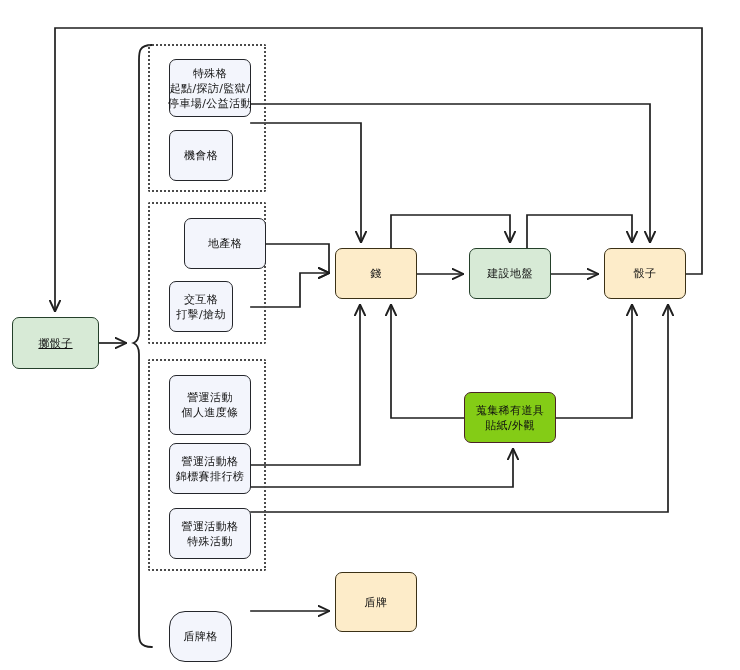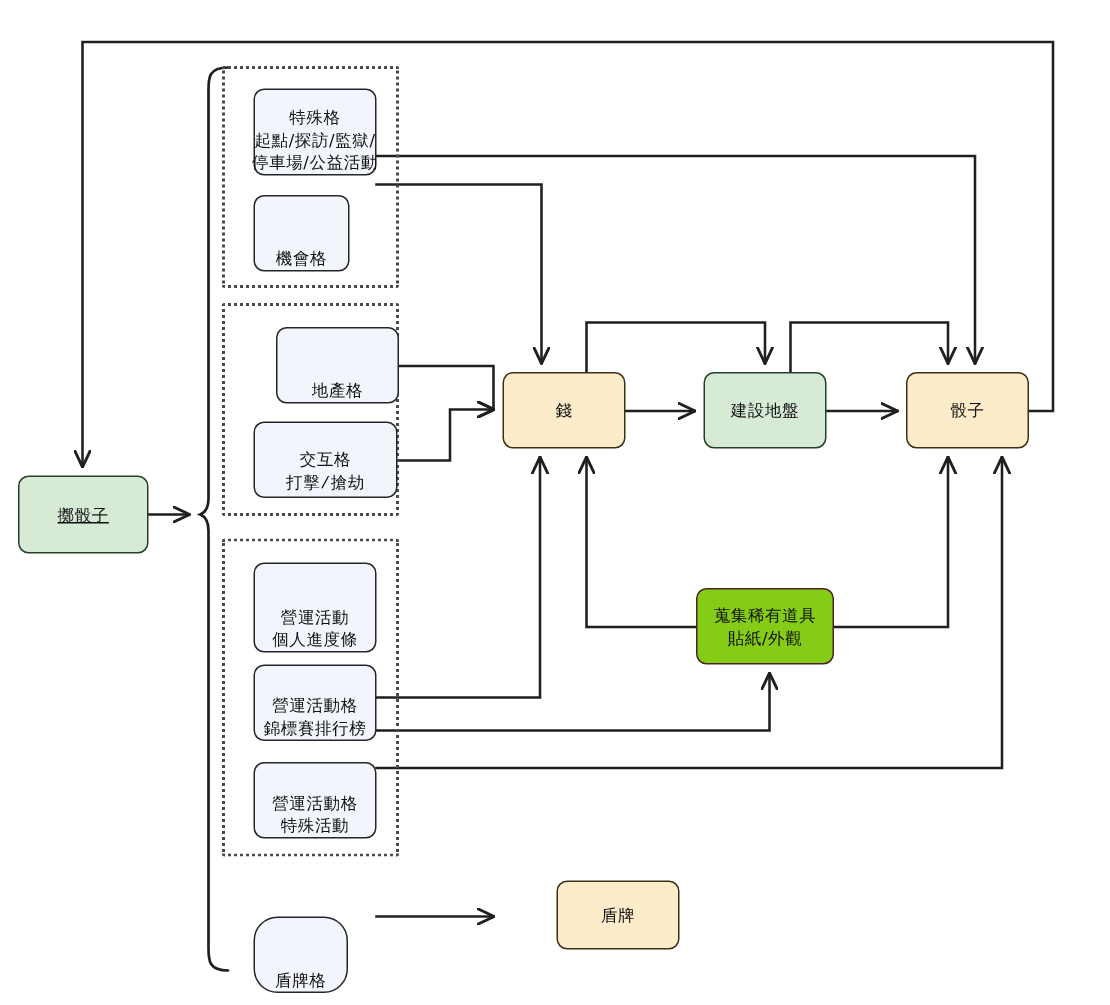--- a/index.html
+++ b/index.html
@@ -12,21 +12,21 @@
   svg#wires{position:absolute;left:0;top:0;width:740px;height:670px;}
 
   .node{
     position:absolute;box-sizing:border-box;
     border:1.4px solid #1f1f1f;border-radius:7px;
     display:flex;flex-direction:column;align-items:center;justify-content:center;
     text-align:center;color:#111111;font-size:11px;line-height:15px;
     letter-spacing:.4px;
   }
   .node .ln{display:block;white-space:nowrap;}
-  .n-blue{background:#f3f5fc;border-color:#24262b;justify-content:flex-end;}
+  .n-blue{background:#f3f5fc;border-color:#24262b;}
   .n-green{background:#d7ead6;border-color:#24402a;text-align:center;}
   .n-yellow{background:#fdecc9;border-color:#3b3116;}
   .n-pink{background:#84cc16;border-color:#4a2327;}
 
   .group{
     position:absolute;box-sizing:border-box;
     border:2px dotted #4a4a4a;border-radius:2px;background:transparent;
   }
 </style>
 </head>
@@ -100,21 +100,21 @@
   </div>
 
   <div class="node n-blue" id="n-chance_tile" style="left: 169px; top: 130px; width: 64px; height: 51px;">
     <span class="ln">機會格</span>
   </div>
 
   <div class="node n-blue" id="n-property_tile" style="left: 184px; top: 218px; width: 82px; height: 51px;">
     <span class="ln">地產格</span>
   </div>
 
-  <div class="node n-blue" id="n-interact_tile" style="left: 169px; top: 281px; width: 96px; height: 51px; font-family: Liberation Mono, monospace;">
+  <div class="node n-blue" id="n-interact_tile" style="left: 169px; top: 281px; width: 64px; height: 51px;">
     <span class="ln">交互格</span>
     <span class="ln">打擊/搶劫</span>
   </div>
 
   <div class="node n-blue" id="n-event_progress" style="left: 169px; top: 375px; width: 82px; height: 60px;">
     <span class="ln">營運活動</span>
     <span class="ln">個人進度條</span>
   </div>
 
   <div class="node n-blue" id="n-event_rank" style="left: 169px; top: 443px; width: 82px; height: 51px;">
@@ -141,17 +141,17 @@
 
   <div class="node n-yellow" id="n-dice" style="left: 604px; top: 248px; width: 82px; height: 51px;">
     <span class="ln">骰子</span>
   </div>
 
   <div class="node n-pink" id="n-rare_items" style="left: 464px; top: 392px; width: 92px; height: 51px;">
     <span class="ln">蒐集稀有道具</span>
     <span class="ln">貼紙/外觀</span>
   </div>
 
-  <div class="node n-yellow" id="n-badge" style="left: 335px; top: 587px; width: 82px; height: 46px; margin-left: 36px;">
+  <div class="node n-yellow" id="n-badge" style="left: 335px; top: 572px; width: 82px; height: 60px;">
     <span class="ln">盾牌</span>
   </div>
 
 </div>
 
 </body></html>

